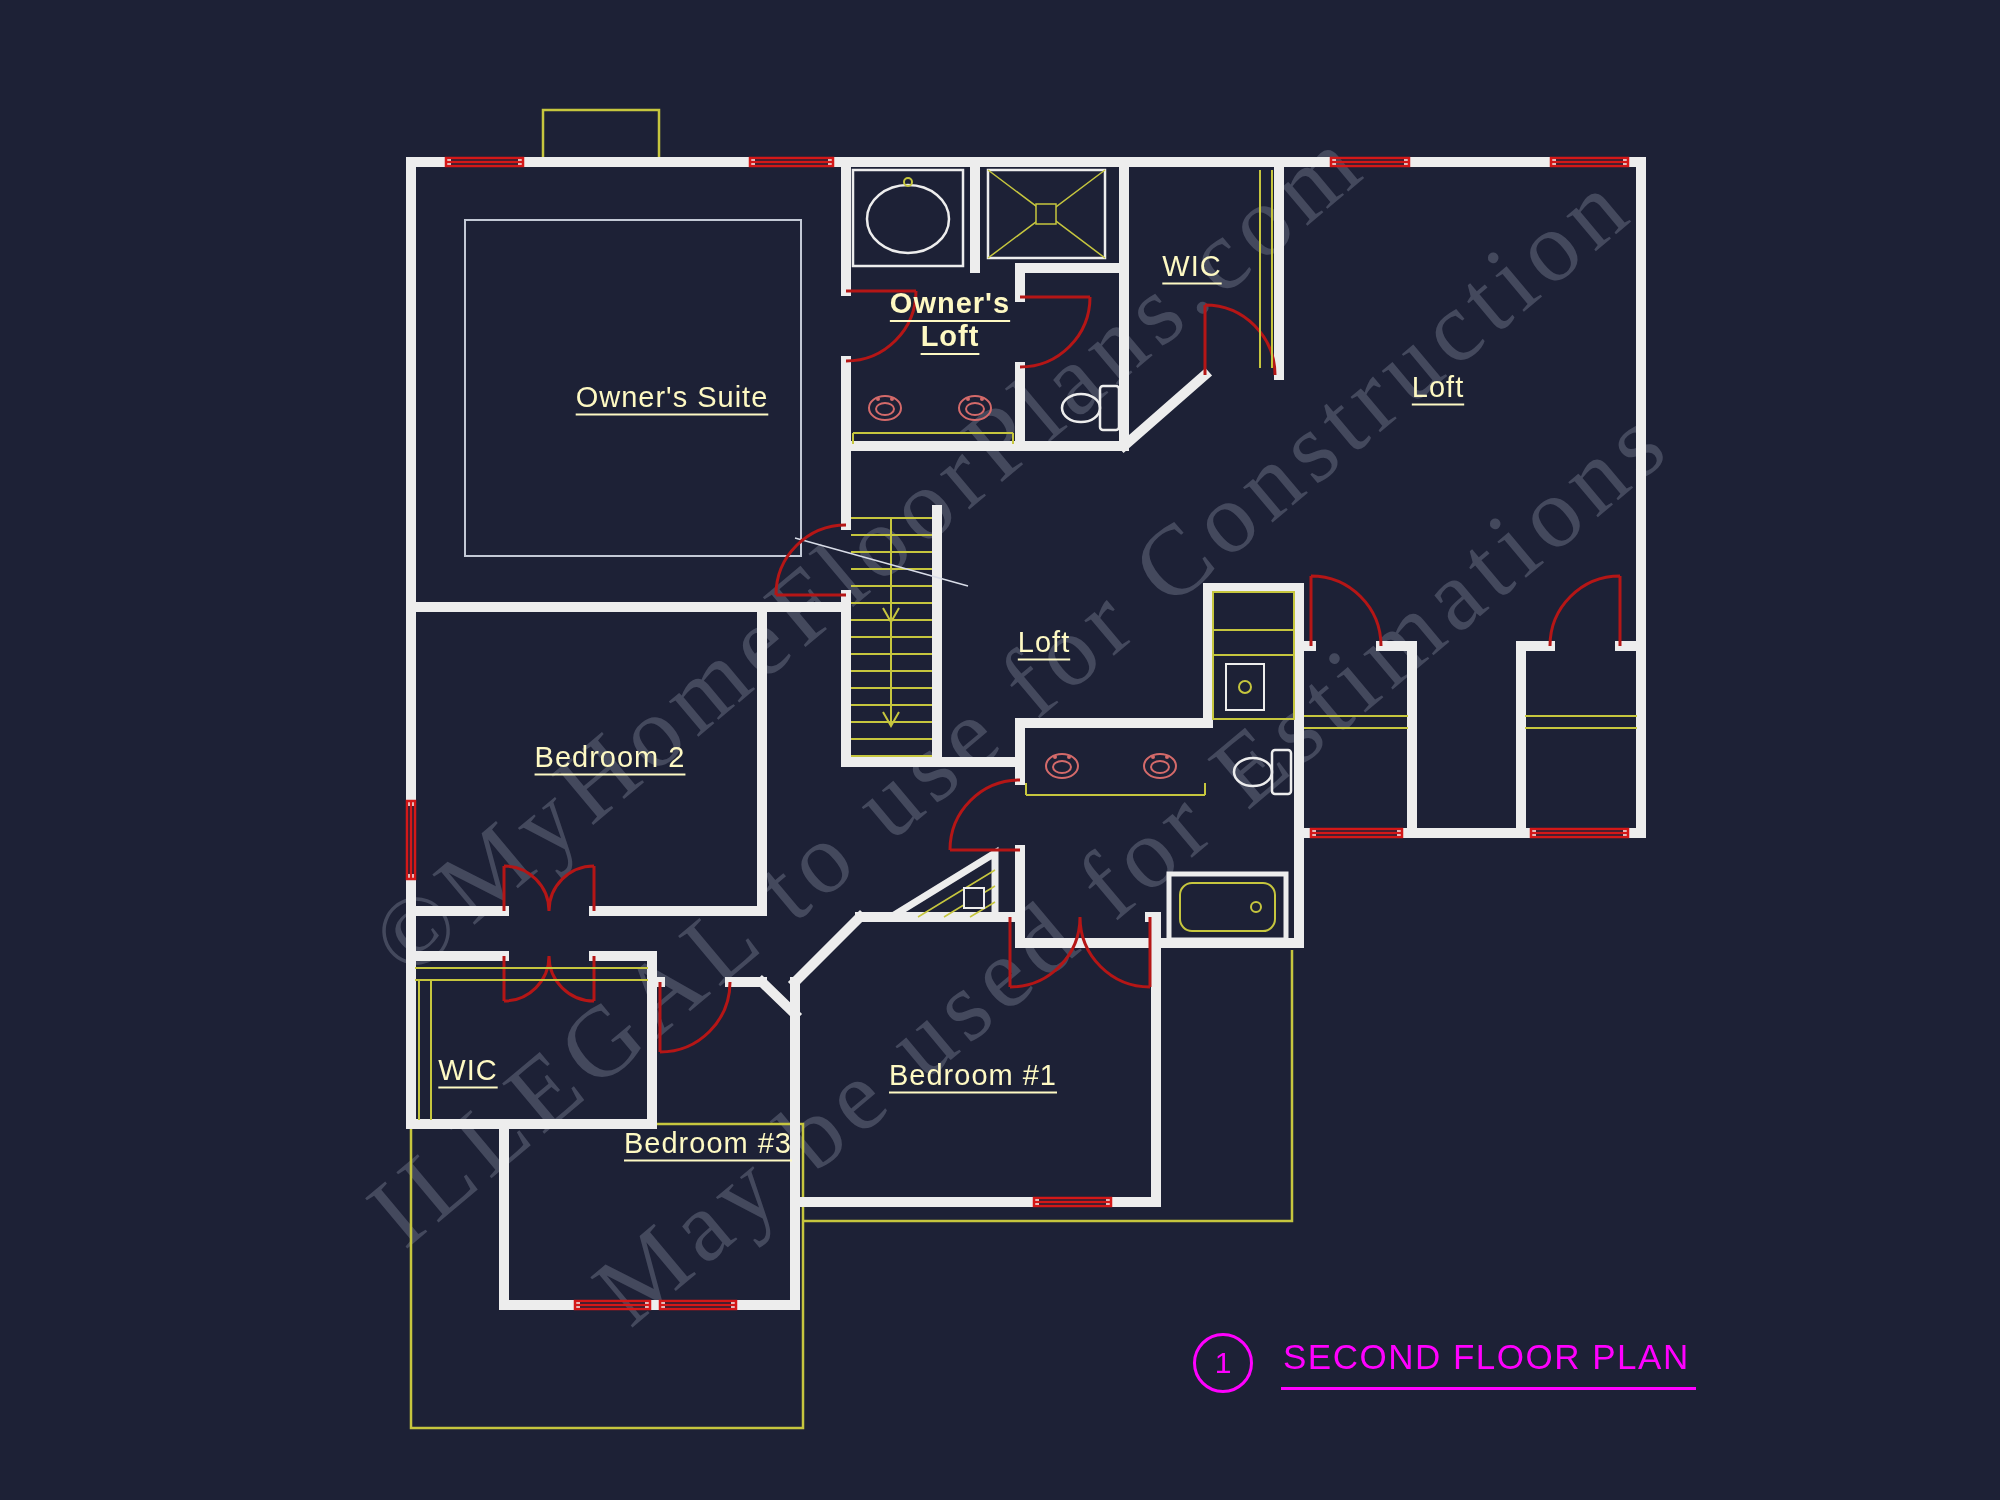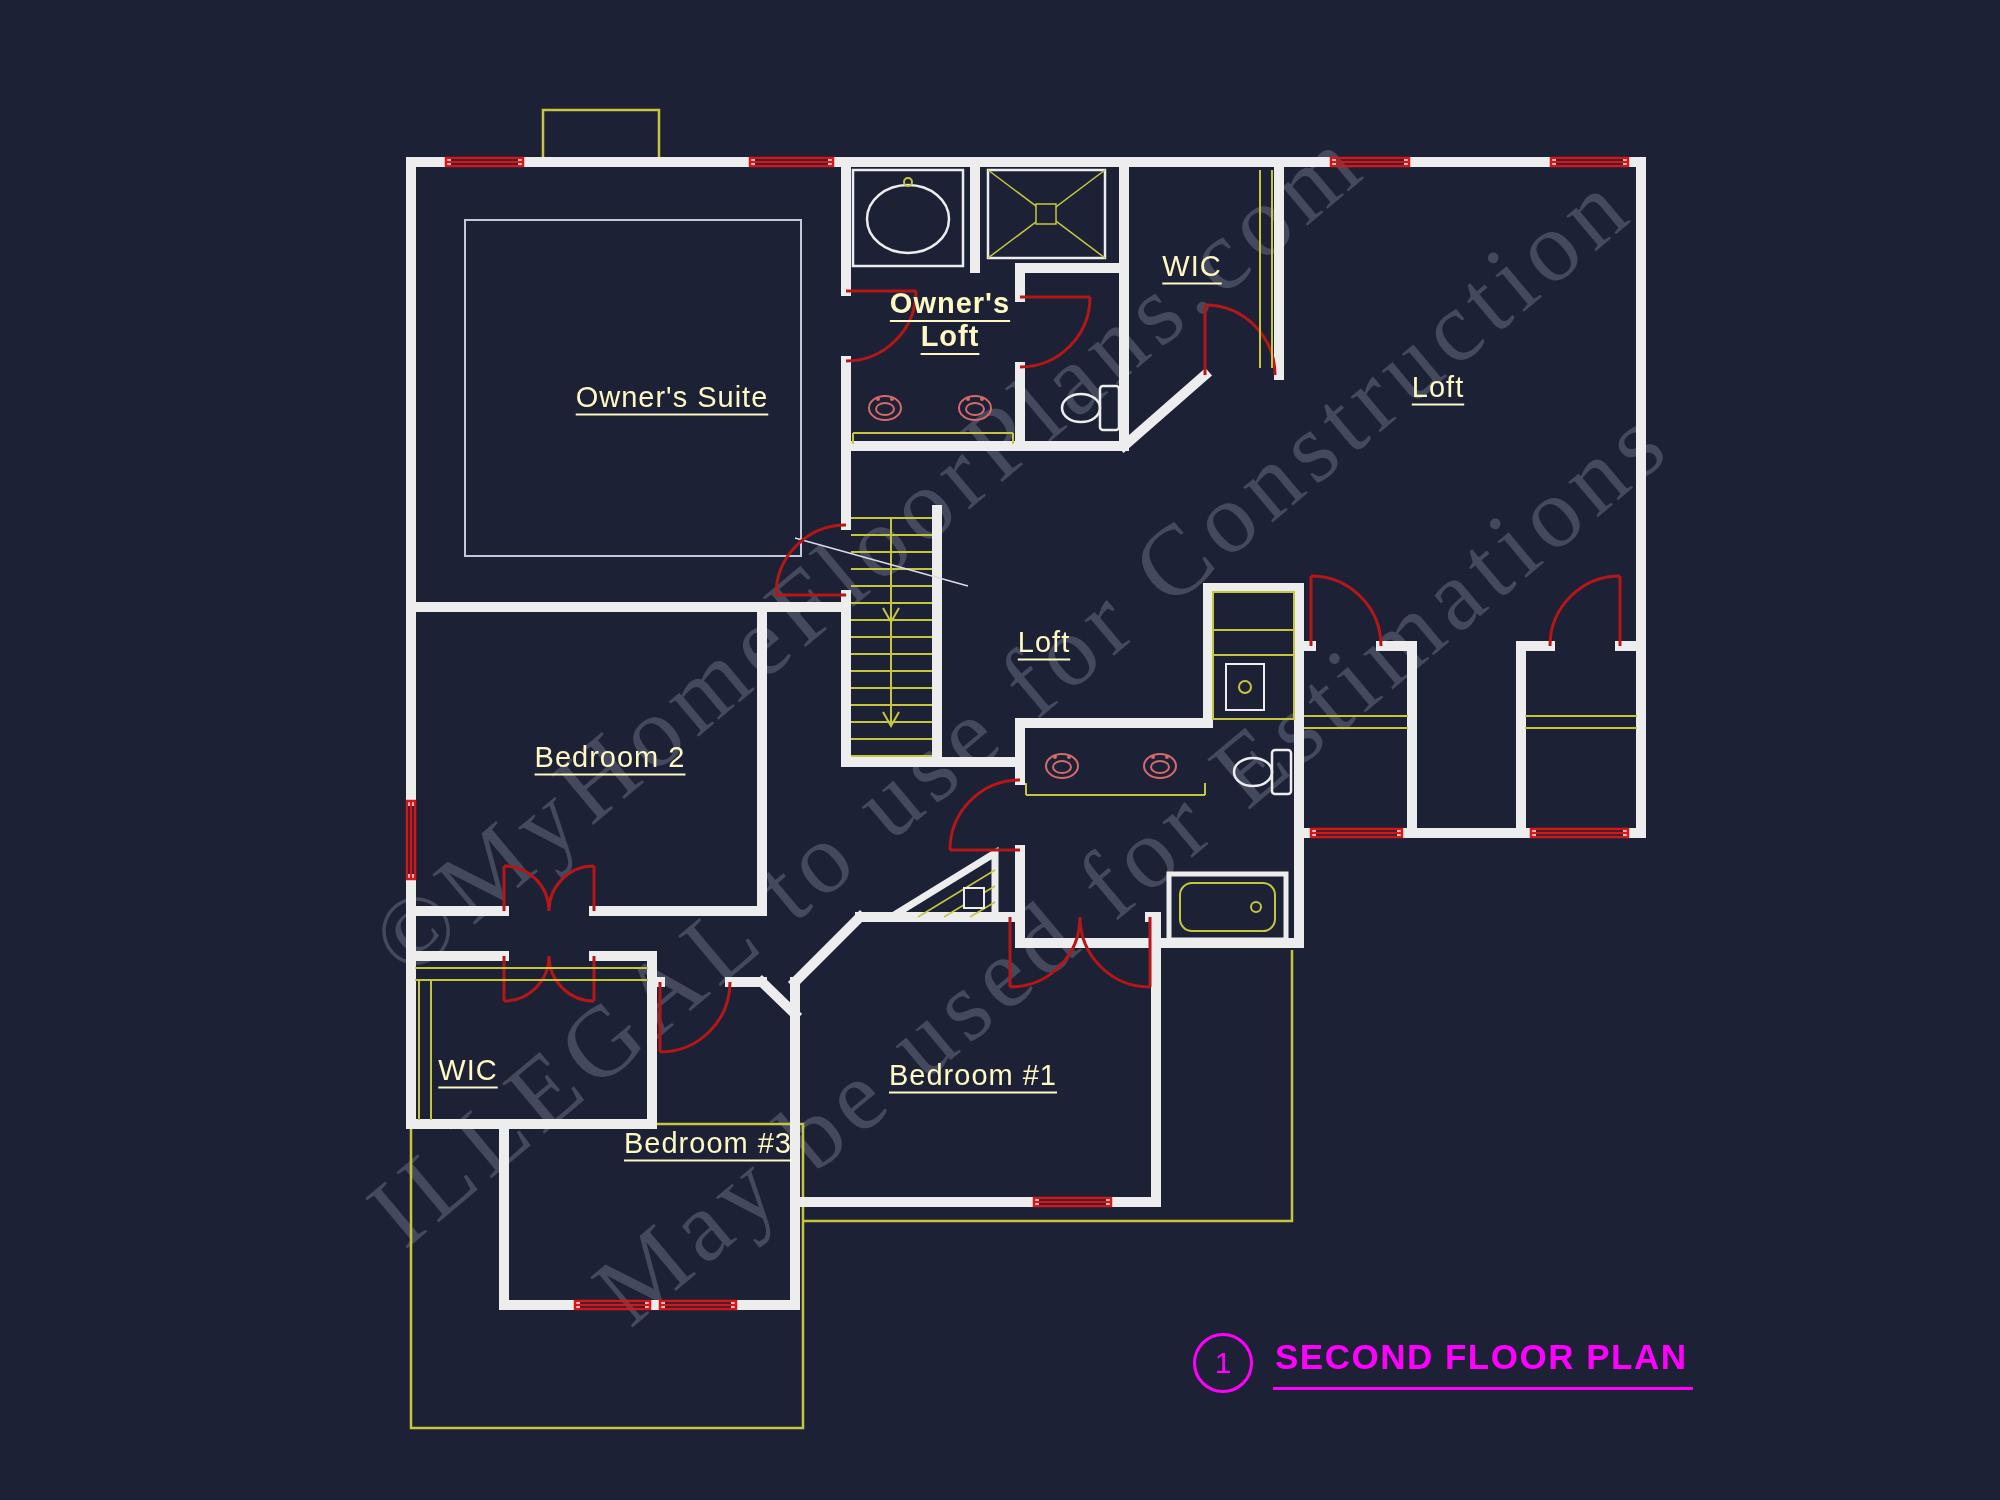--- a/index.html
+++ b/index.html
@@ -26,22 +26,22 @@
   .title-block{
     position:absolute;left:1193px;top:1333px;z-index:3;
     display:flex;align-items:center;color:#ff00ff;
   }
   .sheet-circle{
     width:54px;height:54px;border:3px solid #ff00ff;border-radius:50%;
     display:flex;align-items:center;justify-content:center;
     font-size:30px;flex:0 0 auto;
   }
   .title-text{
-    margin-left:20px;font-size:35px;letter-spacing:1.5px;white-space:nowrap;
-    border-bottom:3px solid #ff00ff;padding:0 6px 10px 2px;font-weight:bold;
+    margin-left:28px;font-size:35px;letter-spacing:1.5px;white-space:nowrap;
+    border-bottom:3px solid #ff00ff;padding:0 6px 10px 2px;
   }
 </style>
 </head>
 <body>
 
 <div class="watermark">
   <div>©MyHomeFloorPlans.com</div>
   <div>ILLEGAL to use for Construction</div>
   <div>May be used for Estimations</div>
 </div>

